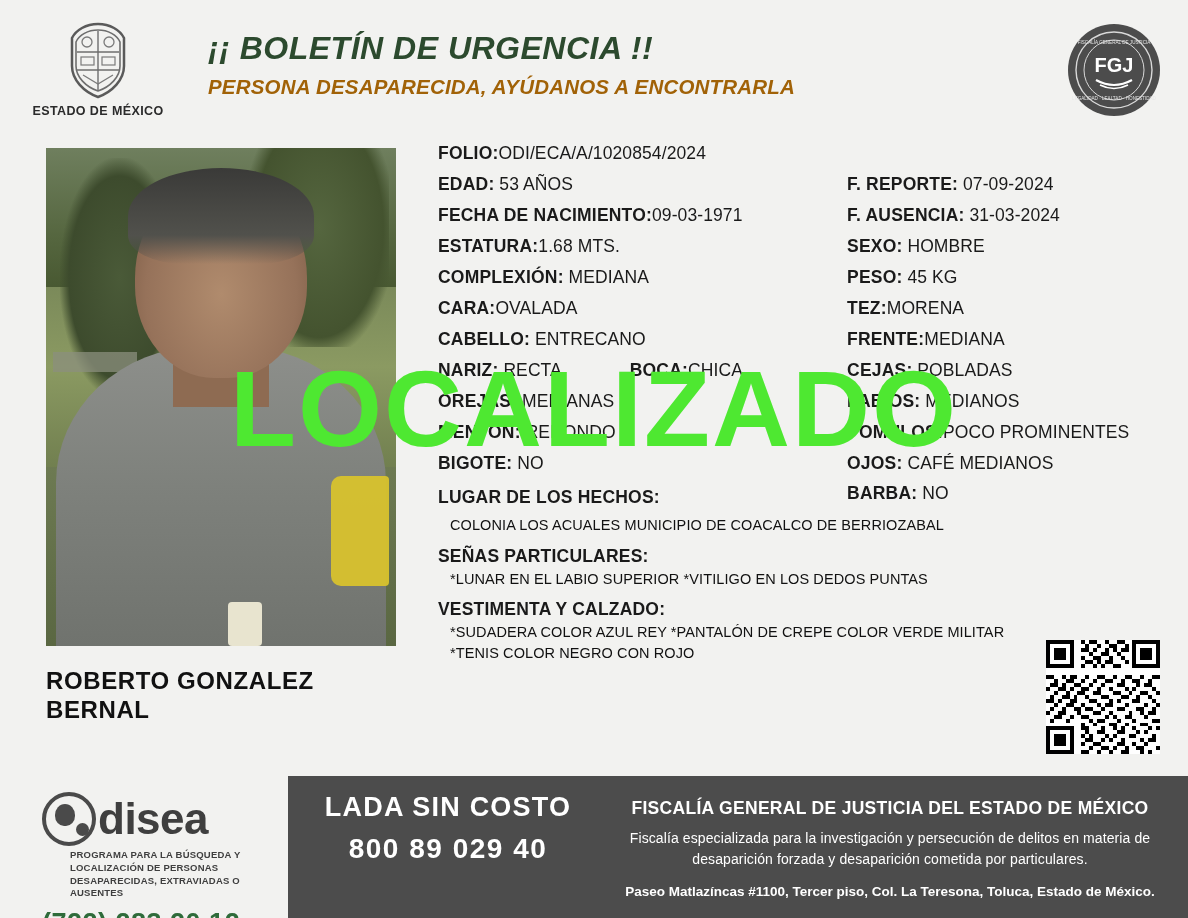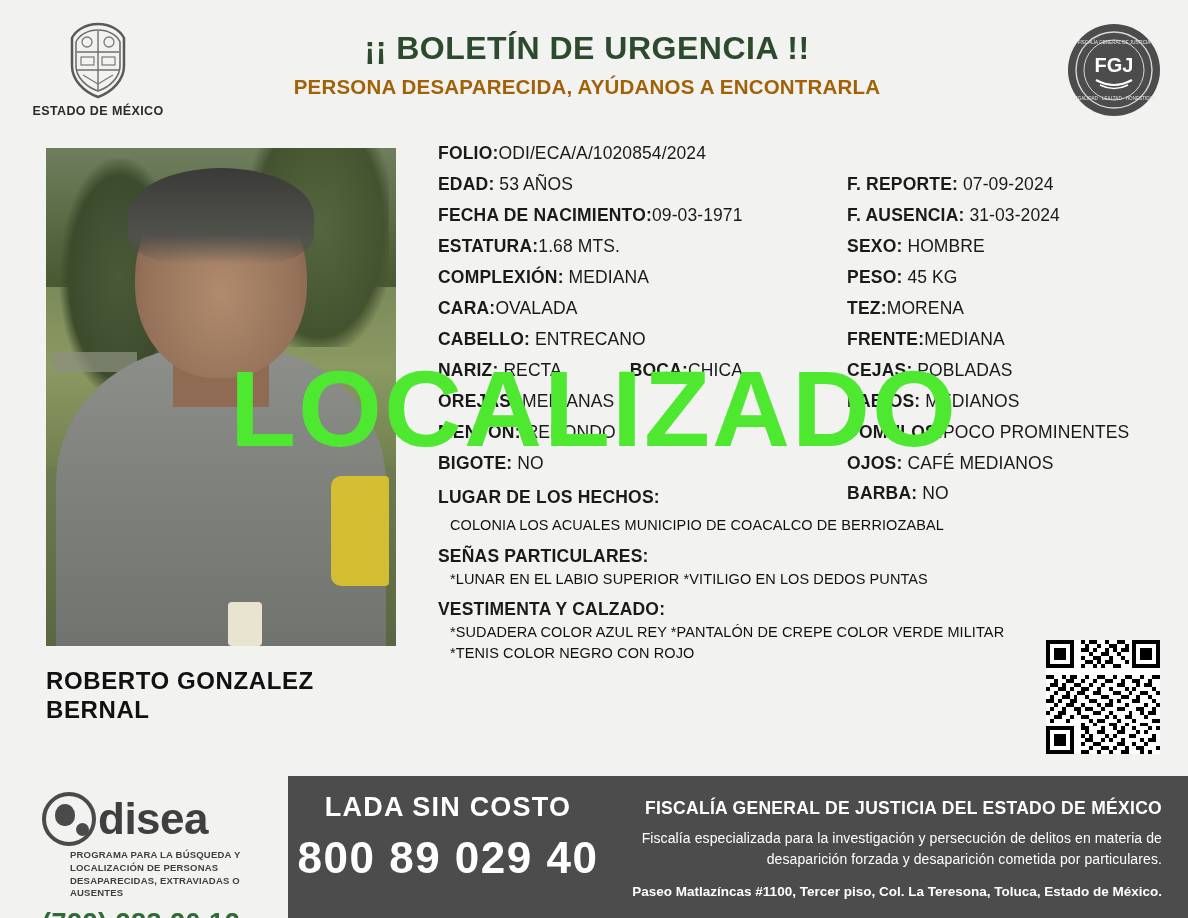--- a/index.html
+++ b/index.html
@@ -40,24 +40,25 @@
   .edomex-caption {
     margin-top: 2px;
     font-size: 12.5px;
     font-weight: bold;
     letter-spacing: 0.4px;
     color: #2b2b2b;
   }
 
   .header-titles {
     position: absolute;
-    left: 192px;
+    left: 208px;
     top: 30px;
     width: 790px;
-    text-align: center;
+    text-align: left;
+    font-style: italic;
   }
   .title-main {
     font-size: 32px;
     font-weight: bold;
     color: #2c4a2e;
     letter-spacing: 0.5px;
     margin: 0;
   }
   .title-sub {
     font-size: 20.5px;
@@ -308,30 +309,30 @@
     text-align: center;
     padding-top: 16px;
     box-sizing: border-box;
   }
   .lada {
     font-size: 27px;
     font-weight: bold;
     letter-spacing: 1.2px;
   }
   .lada-num {
-    font-size: 44px;
+    font-size: 28px;
     font-weight: bold;
     letter-spacing: 1.5px;
     margin-top: 10px;
   }
   .foot-right {
     flex: 1;
     padding: 22px 26px 0 10px;
     box-sizing: border-box;
-    text-align: right;
+    text-align: center;
   }
   .fgj-title {
     font-size: 17.5px;
     font-weight: bold;
     letter-spacing: 0.3px;
   }
   .fgj-desc {
     font-size: 14px;
     line-height: 1.5;
     margin-top: 9px;

